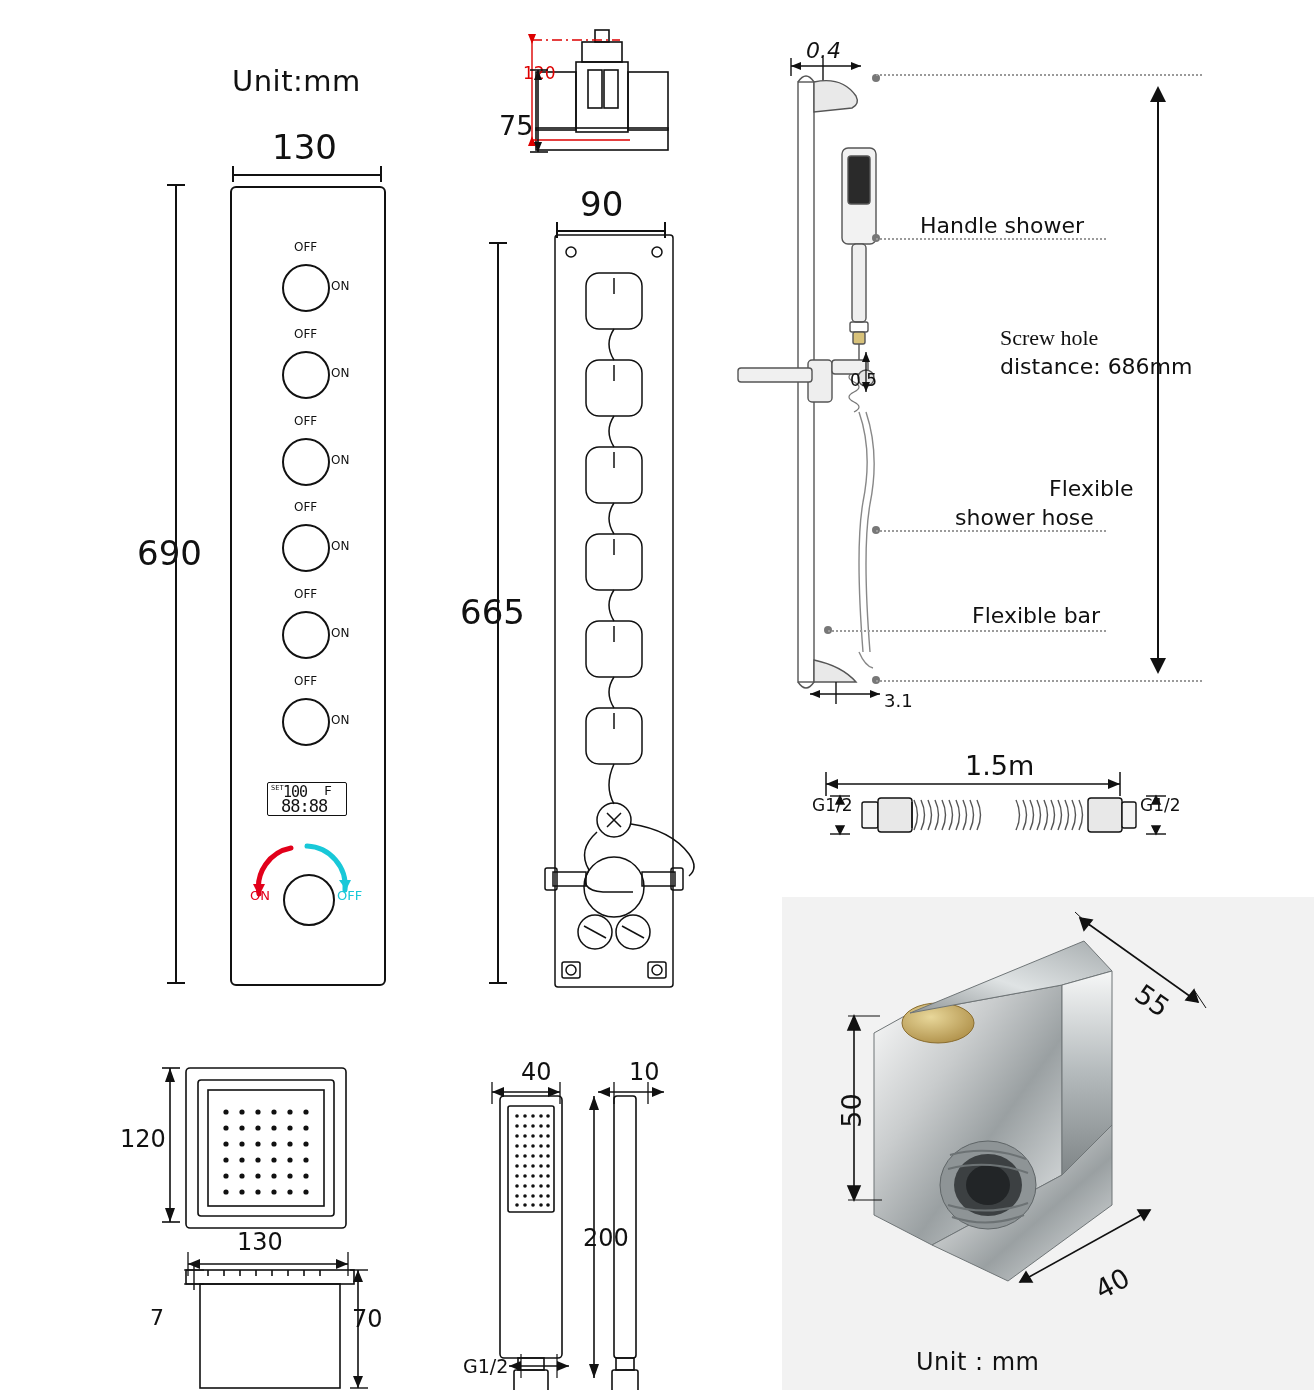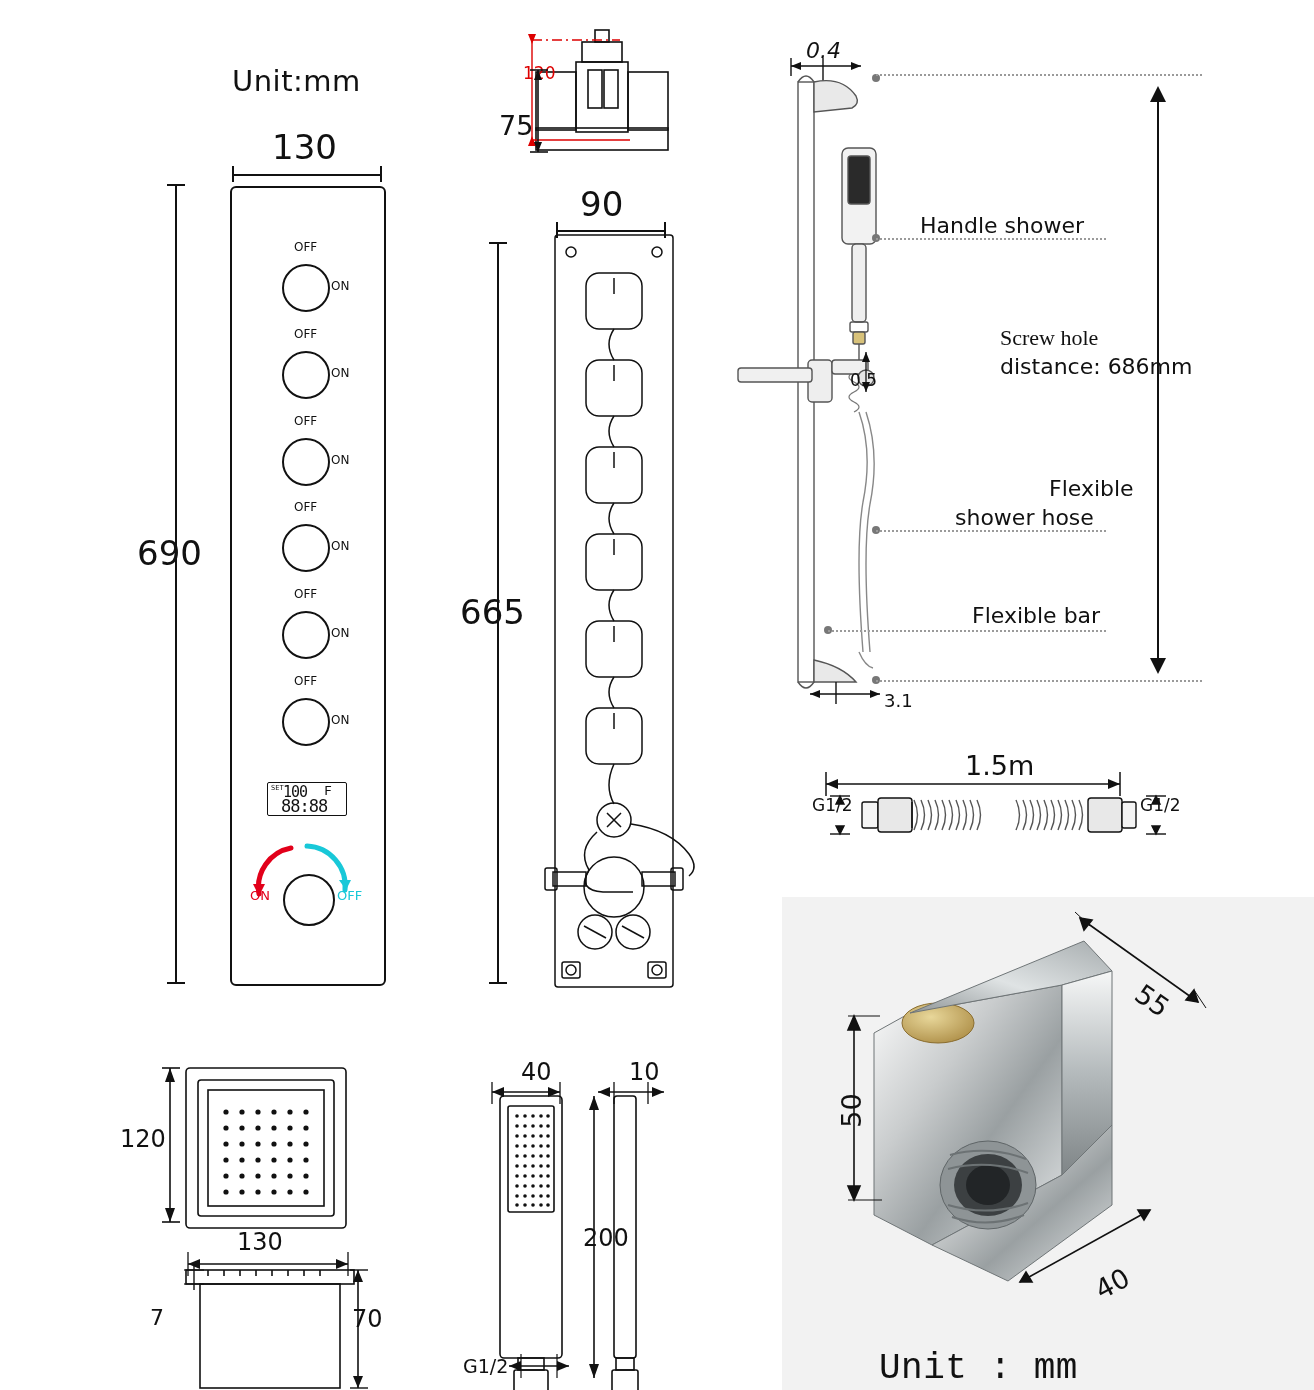--- a/index.html
+++ b/index.html
@@ -347,21 +347,21 @@
     <line x1="255" y1="2" x2="270" y2="16" stroke-width="1"></line>
     <line x1="374" y1="80" x2="386" y2="98" stroke-width="1"></line>
     <line x1="28" y1="106" x2="60" y2="106" stroke-width="1"></line>
     <line x1="28" y1="290" x2="62" y2="290" stroke-width="1"></line>
   </g>
 </svg>
 <div class="txt dim" style="left:1135px;top:985px;transform:rotate(35deg);">55</div>
 <div class="txt dim" style="left:834px;top:1095px;transform:rotate(-90deg);">50</div>
 <div class="txt dim" style="left:1095px;top:1268px;transform:rotate(-28deg);">40</div>
 
-<div class="txt lbl-unit" style="left:879px;top:1348px;font-size:36px;font-family:Liberation Mono, monospace;">Unit : mm</div>
+<div class="txt lbl-unit" style="left:916px;top:1348px;font-size:24px;">Unit : mm</div>
 
 <div class="txt dim" style="left:120px;top:1125px;font-size:24px;">120</div>
 <svg width="60" height="180" style="left:150px;top:1060px;">
   <line x1="20" y1="8" x2="20" y2="162" stroke="#111" stroke-width="1.6"></line>
   <polygon points="20,8 15,22 25,22" fill="#111"></polygon>
   <polygon points="20,162 15,148 25,148" fill="#111"></polygon>
   <line x1="12" y1="8" x2="30" y2="8" stroke="#111" stroke-width="1.6"></line>
   <line x1="12" y1="162" x2="30" y2="162" stroke="#111" stroke-width="1.6"></line>
 </svg>
 

